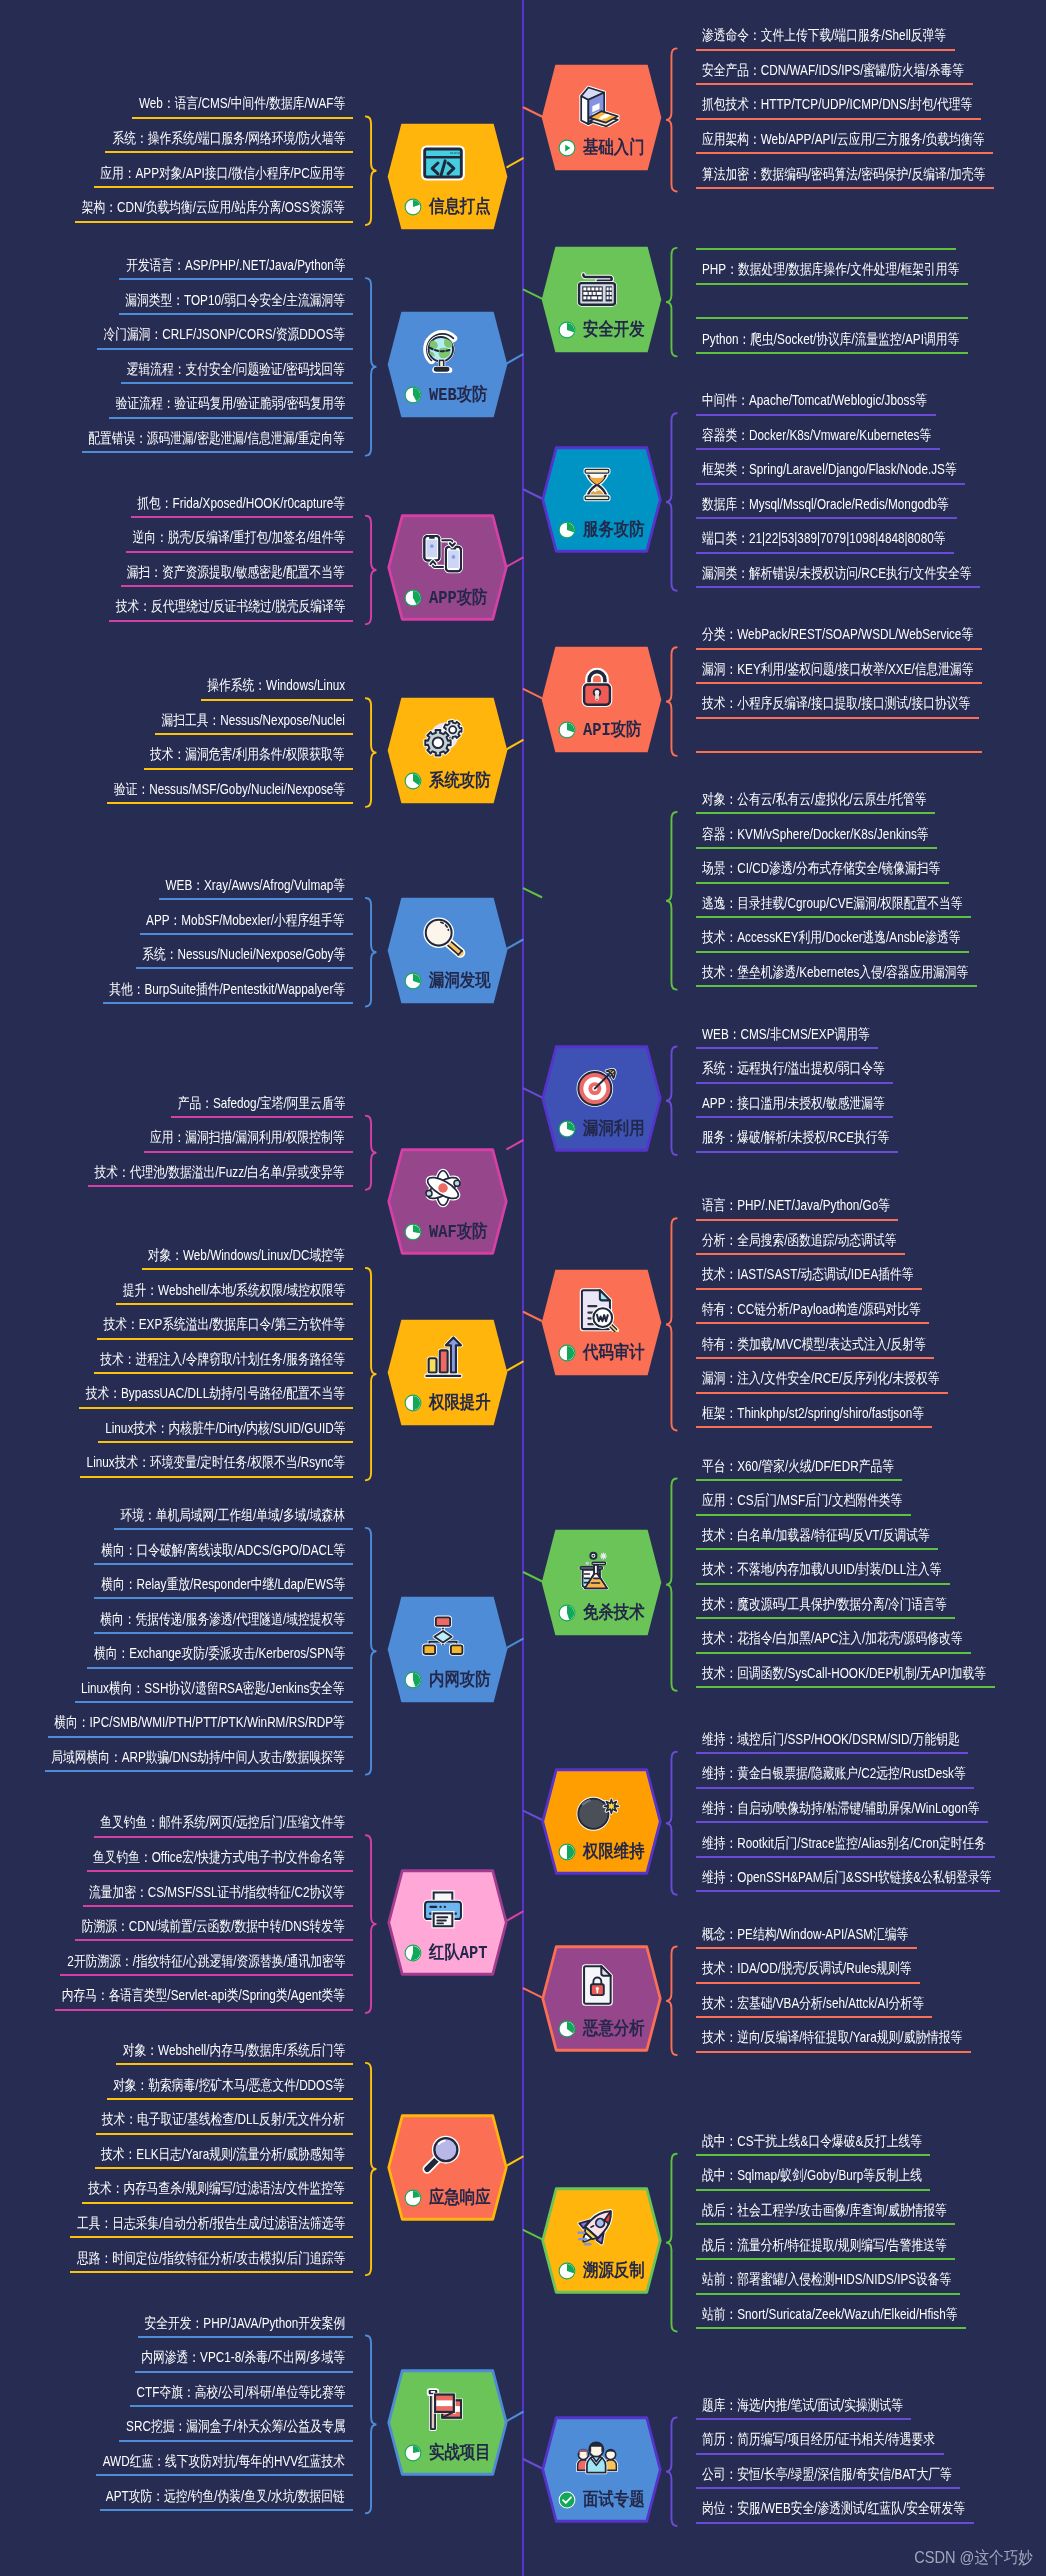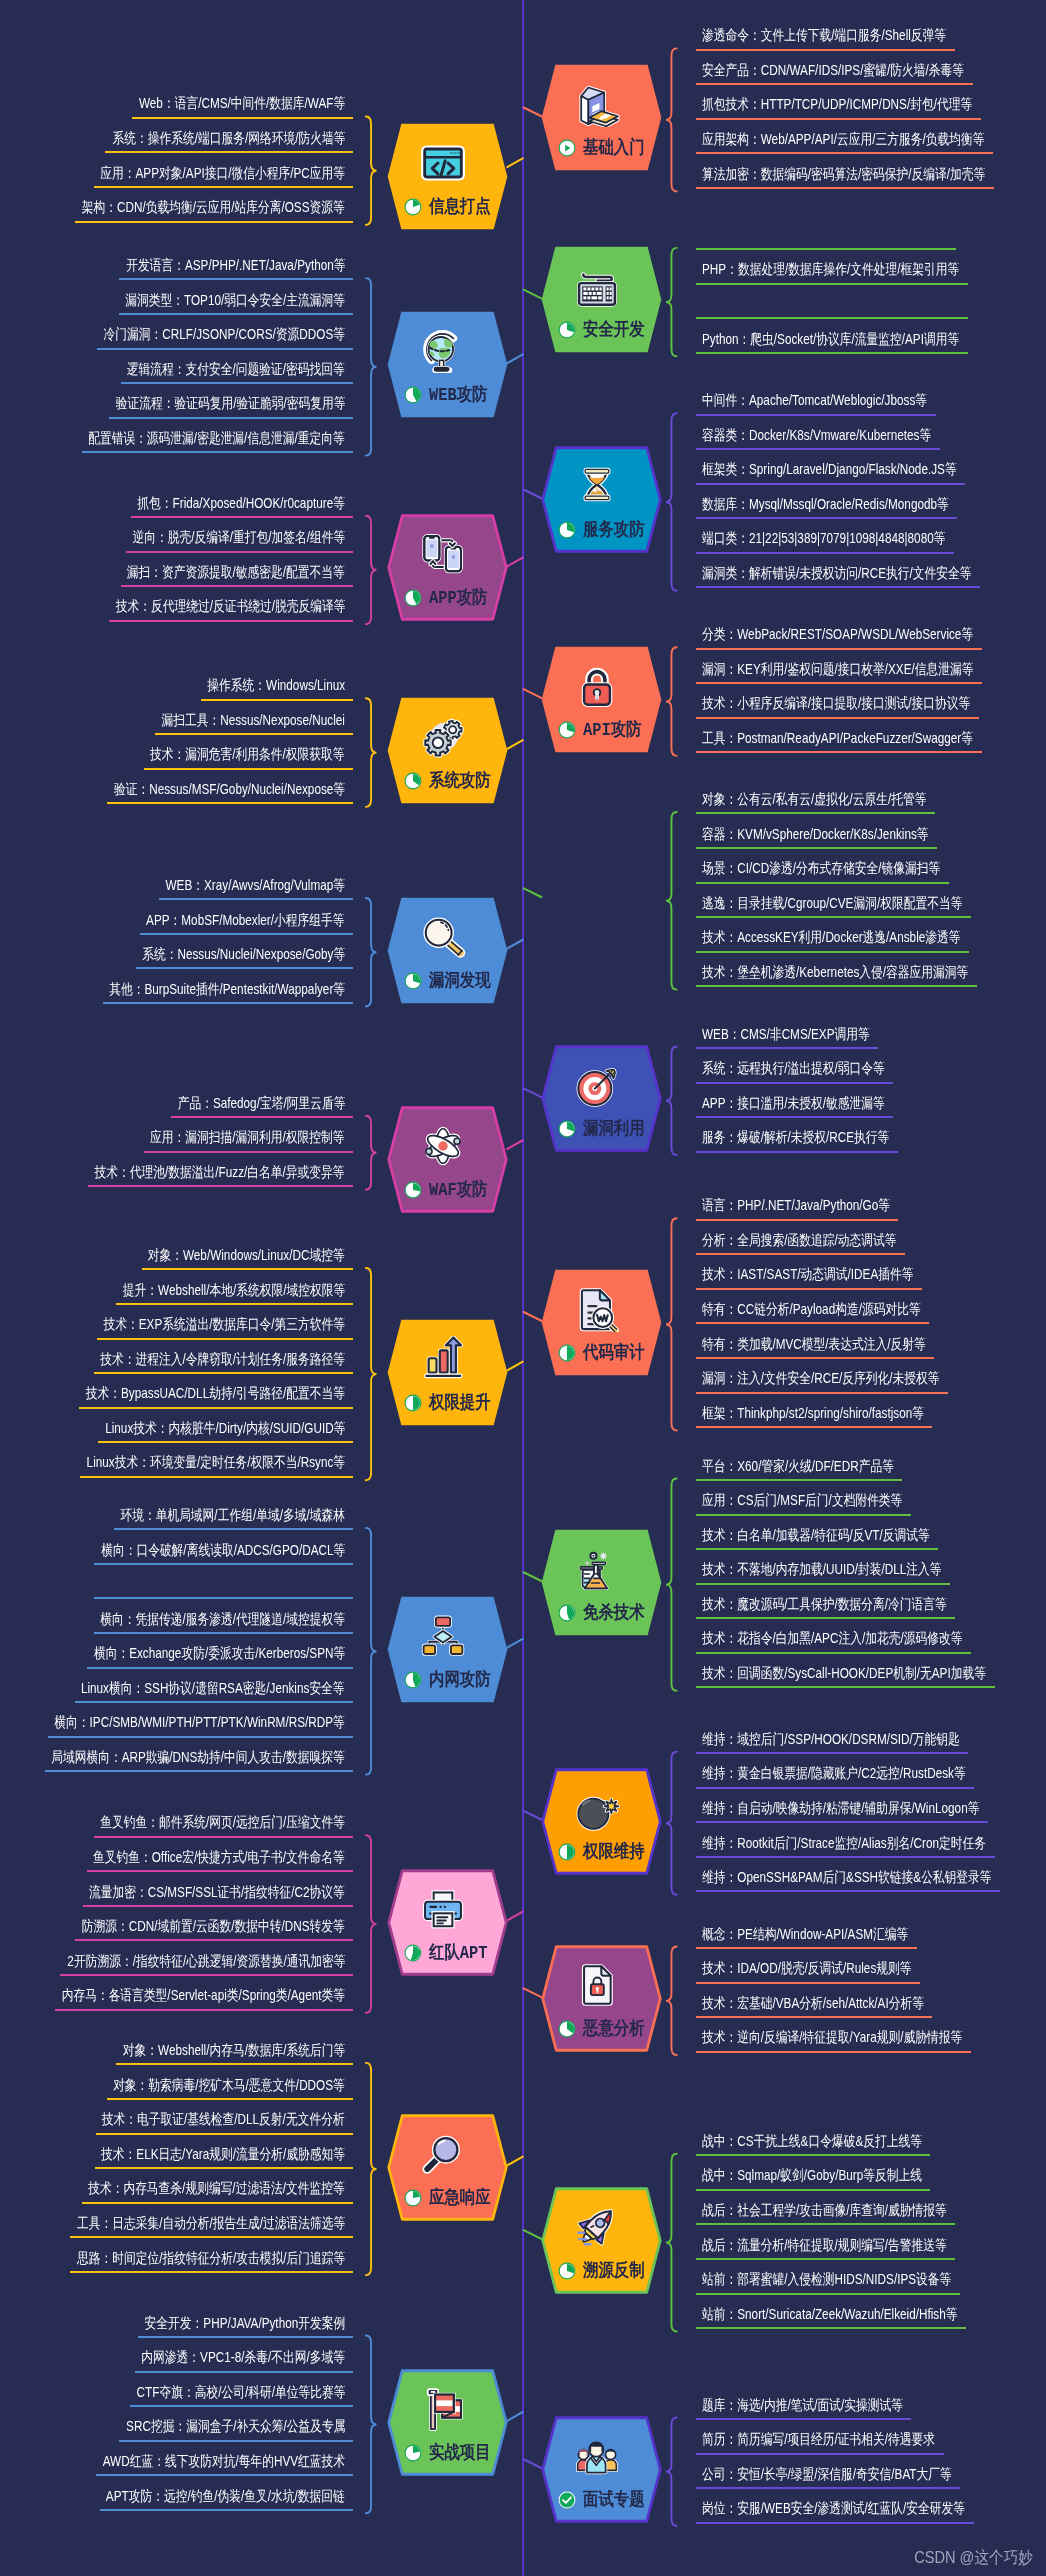--- a/index.html
+++ b/index.html
@@ -138,20 +138,21 @@
 <div class="row rl" style="right:701px;top:1375px"><span class="tx">技术：BypassUAC/DLL劫持/引号路径/配置不当等</span></div>
 <div class="ul" style="right: 693px; top: 1407px; background: rgb(255, 194, 11); width: 274px;"></div>
 <div class="row rl" style="right:701px;top:1410px"><span class="tx">Linux技术：内核脏牛/Dirty/内核/SUID/GUID等</span></div>
 <div class="ul" style="right: 693px; top: 1441px; background: rgb(255, 194, 11); width: 255px;"></div>
 <div class="row rl" style="right:701px;top:1444px"><span class="tx">Linux技术：环境变量/定时任务/权限不当/Rsync等</span></div>
 <div class="ul" style="right: 693px; top: 1476px; background: rgb(255, 194, 11); width: 273px;"></div>
 <div class="row rl" style="right:701px;top:1497px"><span class="tx">环境：单机局域网/工作组/单域/多域/域森林</span></div>
 <div class="ul" style="right: 693px; top: 1528px; background: rgb(78, 140, 215); width: 239px;"></div>
 <div class="row rl" style="right:701px;top:1532px"><span class="tx">横向：口令破解/离线读取/ADCS/GPO/DACL等</span></div>
 <div class="ul" style="right: 693px; top: 1563px; background: rgb(78, 140, 215); width: 259px;"></div>
+<div class="row rl" style="right:701px;top:1566px"><span class="tx">横向：Relay重放/Responder中继/Ldap/EWS等</span></div>
 <div class="ul" style="right: 693px; top: 1597px; background: rgb(78, 140, 215); width: 259px;"></div>
 <div class="row rl" style="right:701px;top:1601px"><span class="tx">横向：凭据传递/服务渗透/代理隧道/域控提权等</span></div>
 <div class="ul" style="right: 693px; top: 1632px; background: rgb(78, 140, 215); width: 259px;"></div>
 <div class="row rl" style="right:701px;top:1635px"><span class="tx">横向：Exchange攻防/委派攻击/Kerberos/SPN等</span></div>
 <div class="ul" style="right: 693px; top: 1667px; background: rgb(78, 140, 215); width: 266px;"></div>
 <div class="row rl" style="right:701px;top:1670px"><span class="tx">Linux横向：SSH协议/遗留RSA密匙/Jenkins安全等</span></div>
 <div class="ul" style="right: 693px; top: 1701px; background: rgb(78, 140, 215); width: 278px;"></div>
 <div class="row rl" style="right:701px;top:1704px"><span class="tx">横向：IPC/SMB/WMI/PTH/PTT/PTK/WinRM/RS/RDP等</span></div>
 <div class="ul" style="right: 693px; top: 1736px; background: rgb(78, 140, 215); width: 305px;"></div>
 <div class="row rl" style="right:701px;top:1739px"><span class="tx">局域网横向：ARP欺骗/DNS劫持/中间人攻击/数据嗅探等</span></div>
@@ -221,21 +222,20 @@
 <div class="row rr" style="left:702px;top:520px"><span class="tx">端口类：21|22|53|389|7079|1098|4848|8080等</span></div>
 <div class="ul" style="left: 696px; top: 552px; background: rgb(106, 75, 214); width: 258px;"></div>
 <div class="row rr" style="left:702px;top:555px"><span class="tx">漏洞类：解析错误/未授权访问/RCE执行/文件安全等</span></div>
 <div class="ul" style="left: 696px; top: 586px; background: rgb(106, 75, 214); width: 284px;"></div>
 <div class="row rr" style="left:702px;top:616px"><span class="tx">分类：WebPack/REST/SOAP/WSDL/WebService等</span></div>
 <div class="ul" style="left: 696px; top: 648px; background: rgb(251, 111, 85); width: 286px;"></div>
 <div class="row rr" style="left:702px;top:651px"><span class="tx">漏洞：KEY利用/鉴权问题/接口枚举/XXE/信息泄漏等</span></div>
 <div class="ul" style="left: 696px; top: 682px; background: rgb(251, 111, 85); width: 286px;"></div>
 <div class="row rr" style="left:702px;top:685px"><span class="tx">技术：小程序反编译/接口提取/接口测试/接口协议等</span></div>
 <div class="ul" style="left: 696px; top: 717px; background: rgb(251, 111, 85); width: 283px;"></div>
-<div class="row rr" style="left:702px;top:720px"><span class="tx">工具：Postman/ReadyAPI/PackeFuzzer/Swagger等</span></div>
 <div class="ul" style="left: 696px; top: 751px; background: rgb(251, 111, 85); width: 286px;"></div>
 <div class="row rr" style="left:702px;top:781px"><span class="tx">对象：公有云/私有云/虚拟化/云原生/托管等</span></div>
 <div class="ul" style="left: 696px; top: 812px; background: rgb(95, 194, 63); width: 239px;"></div>
 <div class="row rr" style="left:702px;top:816px"><span class="tx">容器：KVM/vSphere/Docker/K8s/Jenkins等</span></div>
 <div class="ul" style="left: 696px; top: 847px; background: rgb(95, 194, 63); width: 241px;"></div>
 <div class="row rr" style="left:702px;top:850px"><span class="tx">场景：CI/CD渗透/分布式存储安全/镜像漏扫等</span></div>
 <div class="ul" style="left: 696px; top: 882px; background: rgb(95, 194, 63); width: 253px;"></div>
 <div class="row rr" style="left:702px;top:885px"><span class="tx">逃逸：目录挂载/Cgroup/CVE漏洞/权限配置不当等</span></div>
 <div class="ul" style="left: 696px; top: 916px; background: rgb(95, 194, 63); width: 275px;"></div>
 <div class="row rr" style="left:702px;top:919px"><span class="tx">技术：AccessKEY利用/Docker逃逸/Ansble渗透等</span></div>
@@ -452,21 +452,21 @@
 </svg>
       </div>
       <div class="hexlabel">
         <svg class="pie" viewBox="0 0 24 24">
           <circle cx="12" cy="12" r="10.5" fill="#fff" stroke="#12A85A" stroke-width="1.4"></circle>
           <path d="M12 12 L12 2.5 A9.5 9.5 0 0 1 21.04 14.94 Z" fill="#12A85A"></path>
         </svg>
         <span class="ht">漏洞发现</span>
       </div>
     </div>
-<div class="hex" style="left:387px;top:1106px">
+<div class="hex" style="left:387px;top:1148px">
       <svg class="shape" viewBox="0 0 139 123" preserveAspectRatio="none">
         <path d="M17.5 2 H121.5 L137 61.5 L121.5 121 H17.5 L2 61.5 Z" fill="#96468B" stroke="#D63FA5" stroke-width="3.2" stroke-linejoin="round"></path>
       </svg>
       <div class="hexicon">
         <svg viewBox="0 0 64 64" width="100%" height="100%">
 <g fill="#fff" stroke="#fff" stroke-width="5.5">
 <ellipse cx="32" cy="32" rx="9.5" ry="24"></ellipse>
 <ellipse cx="32" cy="32" rx="9.5" ry="24" transform="rotate(60 32 32)"></ellipse>
 <ellipse cx="32" cy="32" rx="9.5" ry="24" transform="rotate(-60 32 32)"></ellipse>
           </g>

